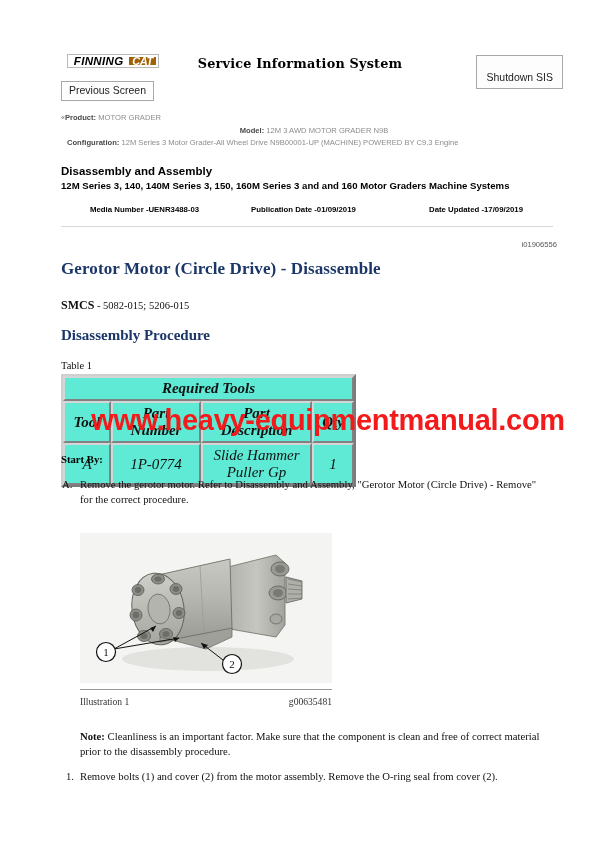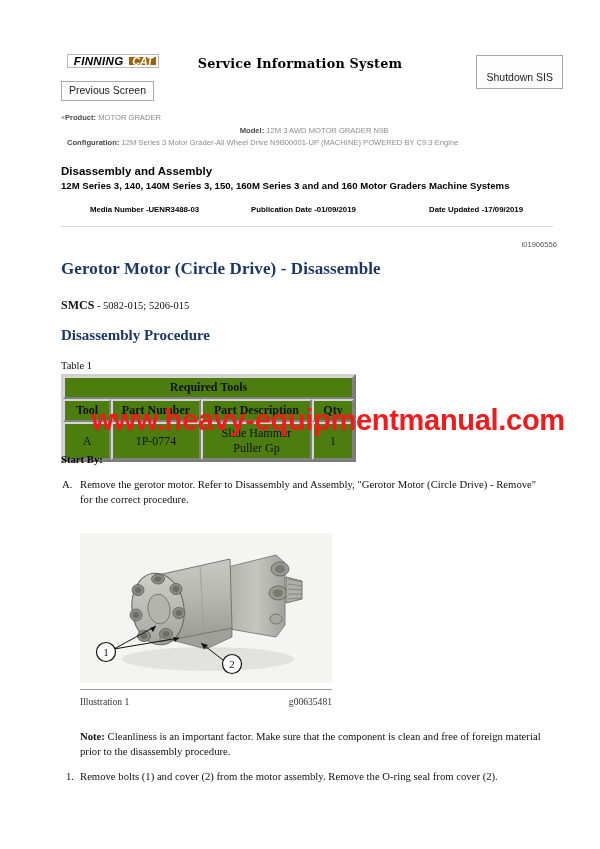--- a/index.html
+++ b/index.html
@@ -211,23 +211,24 @@
     border-collapse: separate;
     border-spacing: 0;
     width: 295px;
     border: 2px outset #cfcfcf;
     background: #fff;
     font-family: "Liberation Serif", serif;
   }
   table.reqtools td, table.reqtools th {
     border: 2px outset #d5d5d5;
     padding: 2px 4px;
-    font-size: 12px;
+    font-size: 15px;
     color: #111;
-    background: #4d7c0f;
+    background: #5eead4;
+    font-style: italic;
   }
   table.reqtools th {
     font-weight: bold;
     text-align: center;
   }
   table.reqtools td.c-tool { text-align: center; width: 36px;}
   table.reqtools td.c-pn   { text-align: center; width: 78px;}
   table.reqtools td.c-desc { text-align: center; }
   table.reqtools td.c-qty  { text-align: center; width: 30px;}
   .th-span { text-align: center; }
@@ -502,21 +503,21 @@
 
     <div class="illus-rule"></div>
 
     <div class="illus-cap">
       <span>Illustration 1</span>
       <span>g00635481</span>
     </div>
   </div>
 
   <div class="note">
-    <b>Note:</b><span> Cleanliness is an important factor. Make sure that the component is clean and free of foreign material prior to the disassembly procedure.</span>
+    <b>Note:</b><span> Cleanliness is an important factor. Make sure that the component is clean and free of correct material prior to the disassembly procedure.</span>
   </div>
 
   <div class="step-1">
     <span class="marker">1.</span>
     <span>Remove bolts (1) and cover (2) from the motor assembly. Remove the O-ring seal from cover (2).</span>
   </div>
 
   <div class="watermark">www.heavy-equipmentmanual.com</div>
 
 </div>

